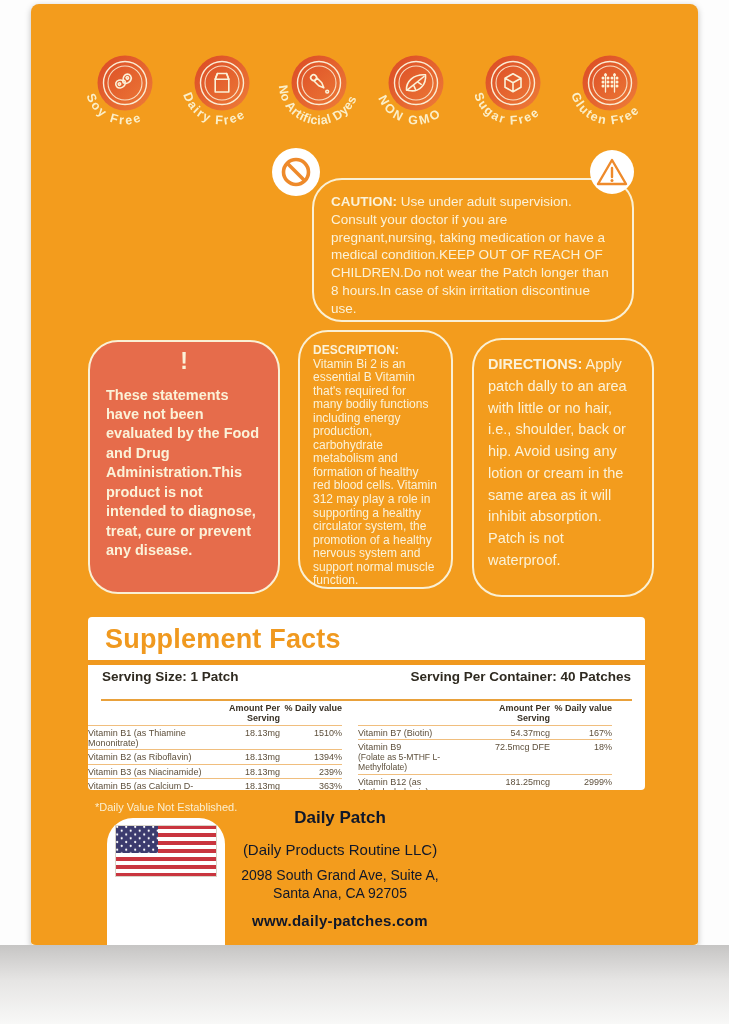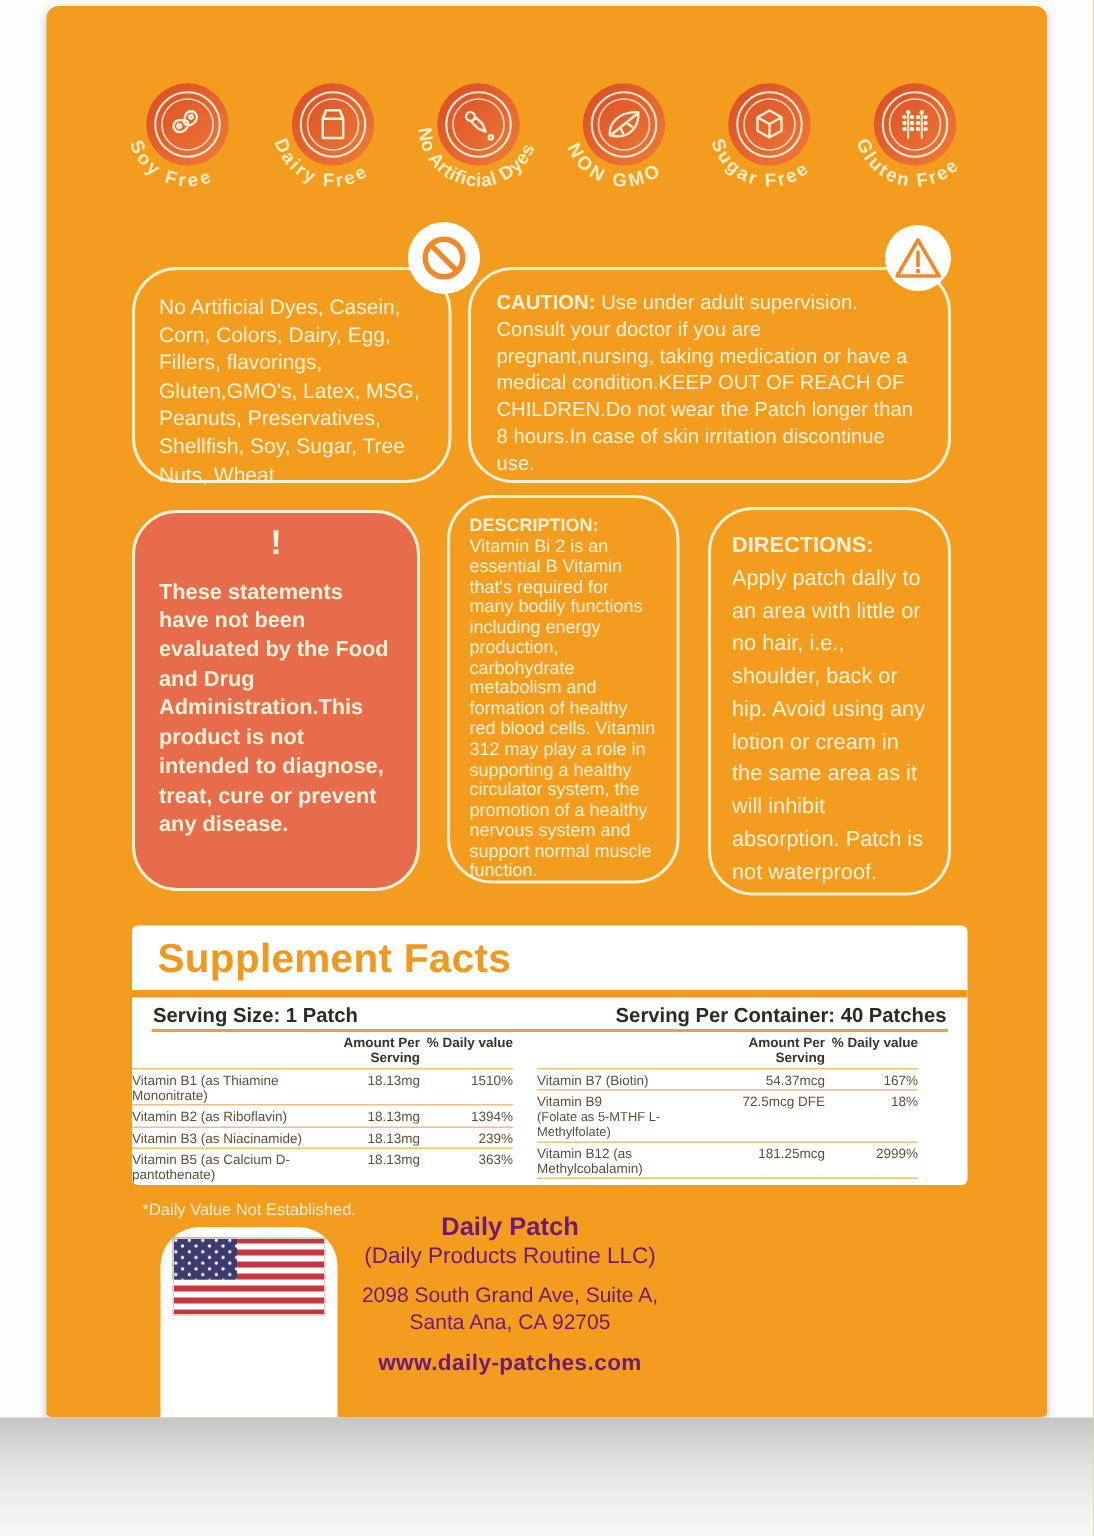--- a/index.html
+++ b/index.html
@@ -10,48 +10,48 @@
   .card{position:absolute;left:31px;top:4px;width:667px;height:941px;background:#F39C1D;
     border-radius:8px 8px 5px 5px;border-bottom:2px solid #fdf3d9;box-shadow:0 2px 6px rgba(0,0,0,.25);}
   .badge{position:absolute;width:100px;height:100px;top:37px;overflow:visible;}
   .obox{position:absolute;border:2.5px solid #FAF0D4;border-radius:30px;color:#FBF2D8;box-sizing:border-box;}
   .obox p{margin:0;}
   .box-allergen{left:57px;top:174px;width:213px;height:144px;padding:15px 16px;font-size:14px;line-height:1.33;}
   .box-caution{left:281px;top:174px;width:322px;height:144px;padding:13px 17px;font-size:13.5px;line-height:1.32;}
   .box-fda{left:57px;top:336px;width:192px;height:254px;background:#E66C4B;padding:6px 16px 10px;font-size:14.5px;line-height:1.34;font-weight:600;}
   .box-fda .bang{text-align:center;font-size:23px;font-weight:700;line-height:1.2;margin-bottom:10px;}
   .box-desc{left:267px;top:326px;width:155px;height:259px;padding:12px 13px;font-size:12px;line-height:1.13;}
-  .box-dir{left:441px;top:334px;width:162px;height:259px;padding:14px 14px;font-size:14.5px;line-height:1.5;}
+  .box-dir{left:441px;top:334px;width:182px;height:259px;padding:14px 14px;font-size:14.5px;line-height:1.5;}
   .corner-ico{position:absolute;background:#fff;border-radius:50%;display:flex;align-items:center;justify-content:center;}
   .no-ico{left:241px;top:144px;width:48px;height:48px;}
   .warn-ico{left:559px;top:146px;width:44px;height:44px;}
   
   .panel{position:absolute;left:57px;top:613px;width:557px;height:173px;background:#fff;border-radius:4px;overflow:hidden;}
   .sf-title{color:#F0991F;font-size:27px;font-weight:700;padding:7px 0 0 17px;letter-spacing:.2px;}
   .sf-bar{height:5px;background:#F0991F;margin-top:5px;}
-  .sf-serving{display:flex;justify-content:space-between;padding:4px 14px 2px;font-size:13.5px;font-weight:700;color:#2F2A20;}
+  .sf-serving{display:flex;justify-content:space-between;padding:4px 14px 15px;font-size:13.5px;font-weight:700;color:#2F2A20;}
   .sf-rule{height:2px;background:#E9A13B;margin:0 13px;}
   .sf-tables{display:flex;padding:0 0 0 0;}
   .sf-tbl{display:block;}
   .sf-tbl.left{width:254px;margin-right:16px;}
   .sf-tbl.right{width:254px;}
   .sf-row{display:grid;grid-template-columns:1fr 66px 62px;align-items:start;padding:2px 0 1.5px;font-size:9px;color:#5d4f3b;}
   .sf-row.hd{font-weight:700;color:#3a3226;font-size:9px;}
   .sf-row>div:nth-child(2),.sf-row>div:nth-child(3){text-align:right;}
   .sf-tbl.left .sf-row{border-bottom:1px solid #F0BE7E;}
   .sf-tbl.left .sf-row:last-child{border-bottom:none;}
   .sf-tbl.right .sf-row{border-bottom:1px solid #F0BE7E;}
   .sub-name{font-size:8.6px;}
   .footnote{position:absolute;left:64px;top:797px;font-size:11px;color:#FBEFD0;text-align:right;}
   
   .flagbox{position:absolute;left:76px;top:814px;width:118px;height:127px;background:#fff;border-radius:26px 26px 0 0;}
   .flagbox svg{position:absolute;left:8px;top:7px;}
-  .company{position:absolute;left:164px;top:804px;width:290px;text-align:center;color:#701a75;}
+  .company{position:absolute;left:164px;top:804px;width:290px;text-align:center;color:#0f172a;}
   .company .c-name{font-size:17px;font-weight:700;}
-  .company .c-sub{font-size:15px;margin-top:1px;}
+  .company .c-sub{font-size:15px;margin-top:13px;}
   .company .c-addr{font-size:14px;margin-top:9px;line-height:1.25;}
   .company .c-web{font-size:15px;font-weight:700;margin-top:10px;letter-spacing:.3px;}
   .bico{stroke:#FBF2D8;stroke-width:1.6;fill:none;stroke-linecap:round;stroke-linejoin:round;}
   .btxt{font-size:12.5px;font-weight:600;fill:#FBEFC9;font-family:"Liberation Sans",sans-serif;}
 </style>
 </head>
 <body>
 
 <svg width="0" height="0" style="position:absolute" aria-hidden="true">
   <defs>
@@ -164,23 +164,20 @@
           <circle cx="7" cy="-5" r="1.5"></circle>
         <circle cx="2" cy="-1" r="1.5"></circle>
           <circle cx="7" cy="-1" r="1.5"></circle>
           <circle cx="2" cy="3" r="1.5"></circle>
           <circle cx="7" cy="3" r="1.5"></circle>
       </g>
     </g>
     <text class="btxt" style="letter-spacing:1.6px"><textPath href="#arc5" startOffset="8%">Gluten Free</textPath></text>
   </svg>
 
-  <div class="obox box-allergen">
-    <p>No Artificial Dyes, Casein, Corn, Colors, Dairy, Egg, Fillers, flavorings, Gluten,GMO's, Latex, MSG, Peanuts, Preservatives, Shellfish, Soy, Sugar, Tree Nuts, Wheat</p>
-  </div>
   <div class="corner-ico no-ico">
     <svg width="38" height="38" viewBox="0 0 38 38">
       <circle cx="19" cy="19" r="12.5" fill="none" stroke="#EE8A2B" stroke-width="3.6"></circle>
       <line x1="10.5" y1="10.5" x2="27.5" y2="27.5" stroke="#EE8A2B" stroke-width="3.6"></line>
     </svg>
   </div>
 
   <div class="obox box-caution">
     <p><b>CAUTION:</b><span> Use under adult supervision. Consult your doctor if you are pregnant,nursing, taking medication or have a medical condition.KEEP OUT OF REACH OF CHILDREN.Do not wear the Patch longer than 8 hours.In case of skin irritation discontinue use.</span></p>
   </div>

